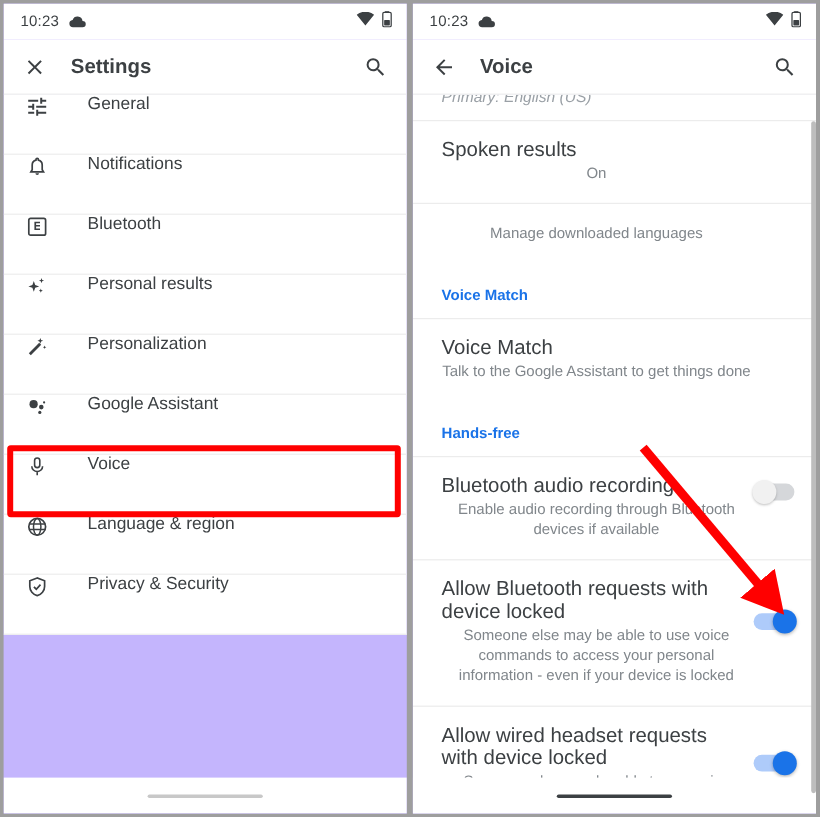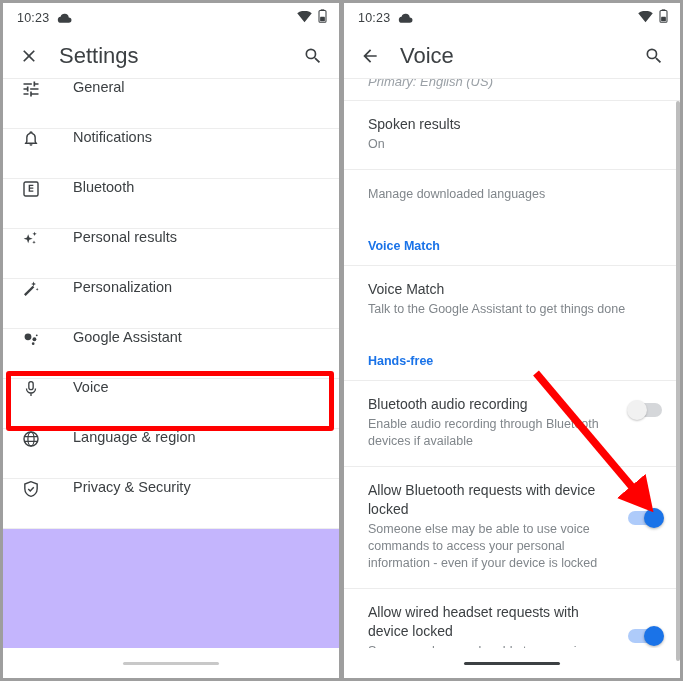--- a/index.html
+++ b/index.html
@@ -33,21 +33,21 @@
   .status-right { margin-left: auto; display: flex; align-items: center; gap: 6px; }
 
   
   .appbar {
     height: 46px; display: flex; align-items: center;
     padding: 0 14px; background: #fff;
     border-bottom: 1px solid #ececec;
   }
   .appbar .nav-ico { width: 24px; height: 24px; display:flex; align-items:center; justify-content:center; cursor:pointer; }
   .appbar .title {
-    font-size: 22px; color: #3c4043; margin-left: 18px; font-weight: 400;
+    font-size: 17px; color: #3c4043; margin-left: 18px; font-weight: 700;
   }
   .appbar .search-ico { margin-left: auto; width:24px; height:24px; display:flex; align-items:center; justify-content:center; cursor:pointer; }
 
   
   .list { background: #fff; }
   .row {
     height: 50px; display: flex; align-items: flex-start;
     padding-left: 18px; border-bottom: 1px solid #ededed;
     cursor: pointer; position: relative;
   }
@@ -82,24 +82,24 @@
   }
   .sect-divider { border-bottom: 1px solid #ececec; }
 
   .item {
     padding: 14px 24px 16px 24px;
     border-bottom: 1px solid #ececec;
     position: relative;
     cursor: pointer;
   }
   .item .it-title {
-    font-size: 14px; color: #3c4043; line-height: 19px; max-width: 250px;
+    font-size: 17px; color: #3c4043; line-height: 19px; max-width: 250px;
   }
   .item .it-sub {
-    font-size: 12.5px; color: #80868b; line-height: 17px; margin-top: 2px; max-width: 258px;
+    font-size: 12.5px; color: #80868b; line-height: 17px; margin-top: 2px; max-width: 258px; text-align: center;
   }
   .section-head {
     padding: 20px 24px 12px 24px;
     font-size: 12.5px; color: #1a73e8; font-weight: 700;
     background: #fff;
     border-bottom: 1px solid #ececec;
   }
   .no-border { border-bottom: none; }
 
   

